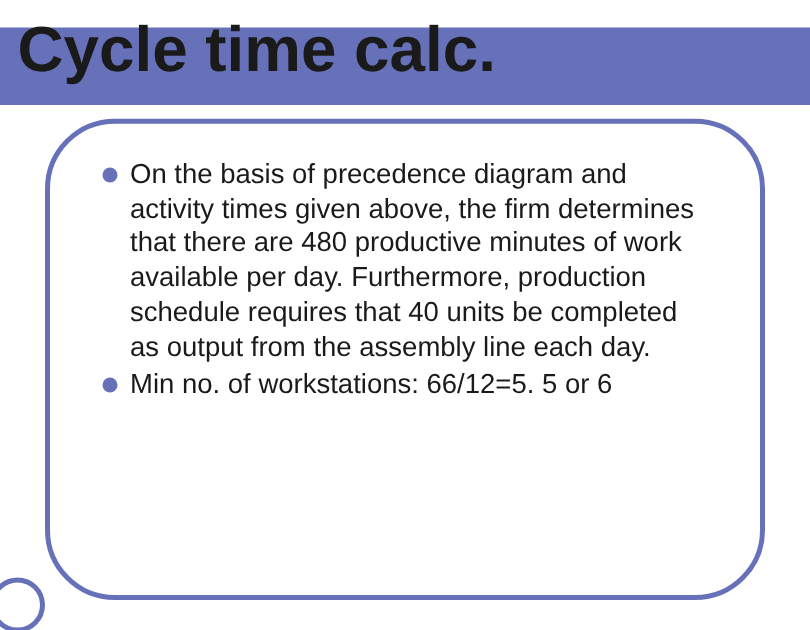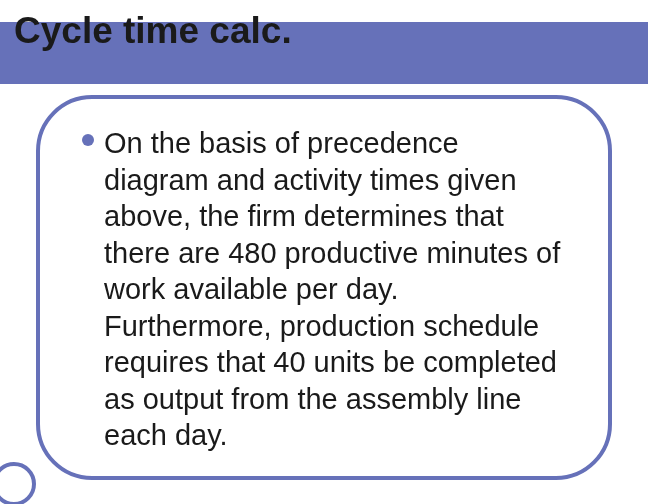--- a/index.html
+++ b/index.html
@@ -14,21 +14,21 @@
     top: 22px;
     left: 0;
     width: 648px;
     height: 62px;
     background: #6671b9;
   }
   .title {
     position: absolute;
     top: 10px;
     left: 14px;
-    font-size: 37px;
+    font-size: 51px;
     font-weight: bold;
     color: #1a1a1a;
     z-index: 3;
   }
   .body-frame {
     position: absolute;
     top: 95px;
     left: 36px;
     width: 576px;
     height: 385px;
@@ -43,21 +43,21 @@
     left: -8px;
     bottom: -2px;
     width: 44px;
     height: 44px;
     border: 4px solid #6671b9;
     border-radius: 50%;
     background: #ffffff;
     z-index: 4;
   }
   .content {
-    font-size: 29px;
+    font-size: 22px;
     line-height: 1.26;
     color: #1a1a1a;
   }
   .bullet-item {
     display: block;
     position: relative;
     padding-left: 22px;
     margin-bottom: 2px;
   }
   .bullet-dot {
@@ -79,16 +79,20 @@
 <div class="header-band"></div>
 
 <div class="title">Cycle time calc.</div>
 
 <div class="body-frame">
   <div class="content">
     <div class="bullet-item">
       <span class="bullet-dot"></span>
       <span class="bullet-text">On the basis of precedence diagram and activity times given above, the firm determines that there are 480 productive minutes of work available per day. Furthermore, production schedule requires that 40 units be completed as output from the assembly line each day.</span>
     </div>
+    <div class="bullet-item">
+      <span class="bullet-dot"></span>
+      <span class="bullet-text">Min no. of workstations: 66/12=5. 5 or 6</span>
+    </div>
   </div>
 </div>
 
 <div class="corner-circle"></div>
 
 </body></html>

